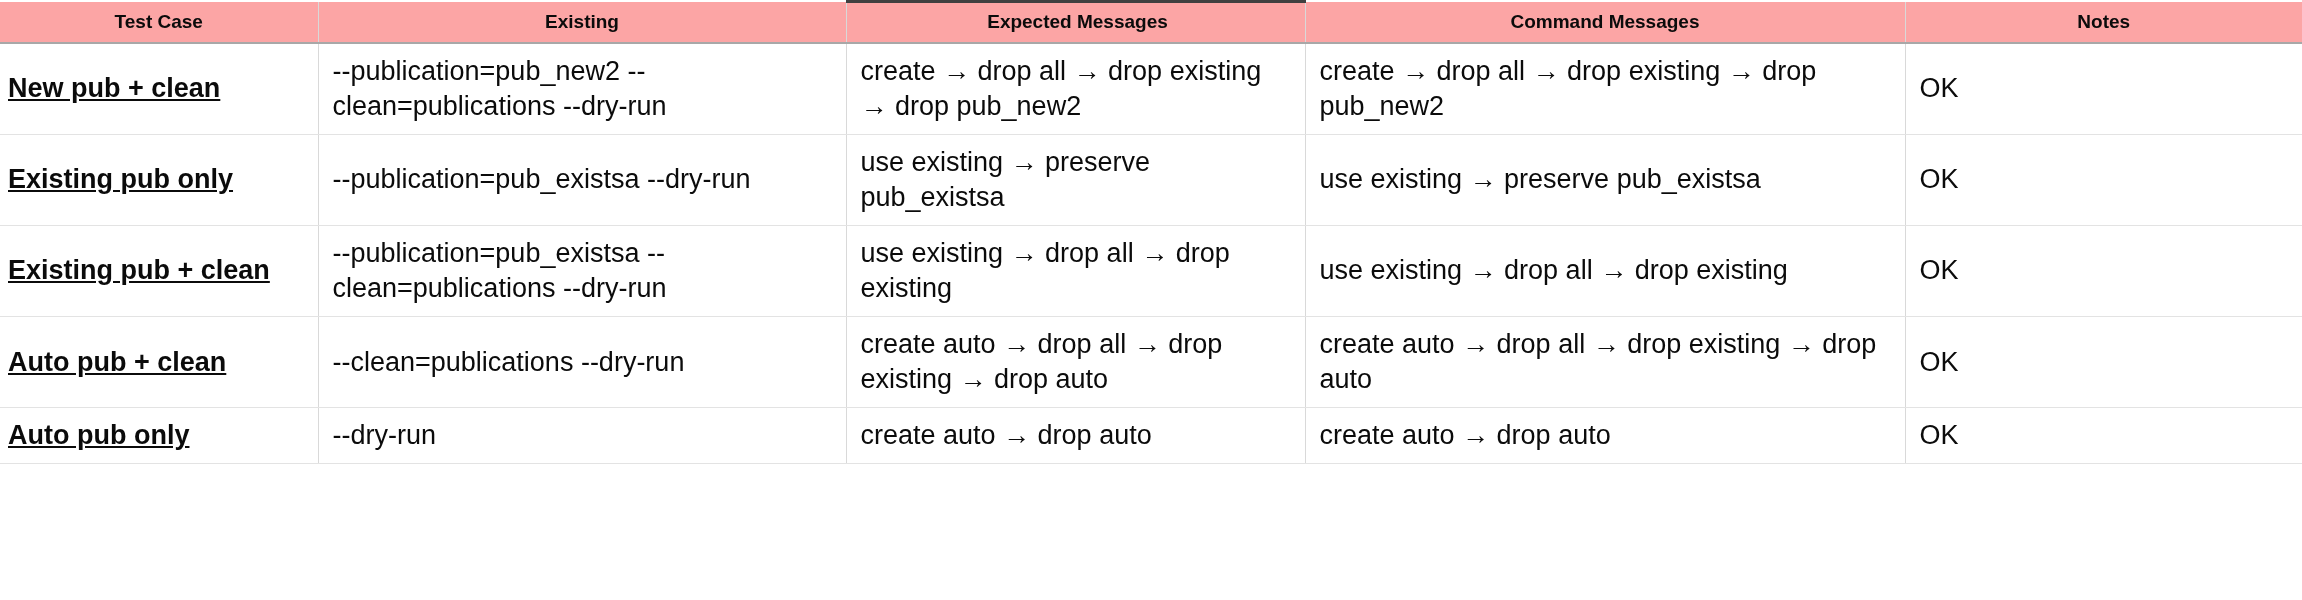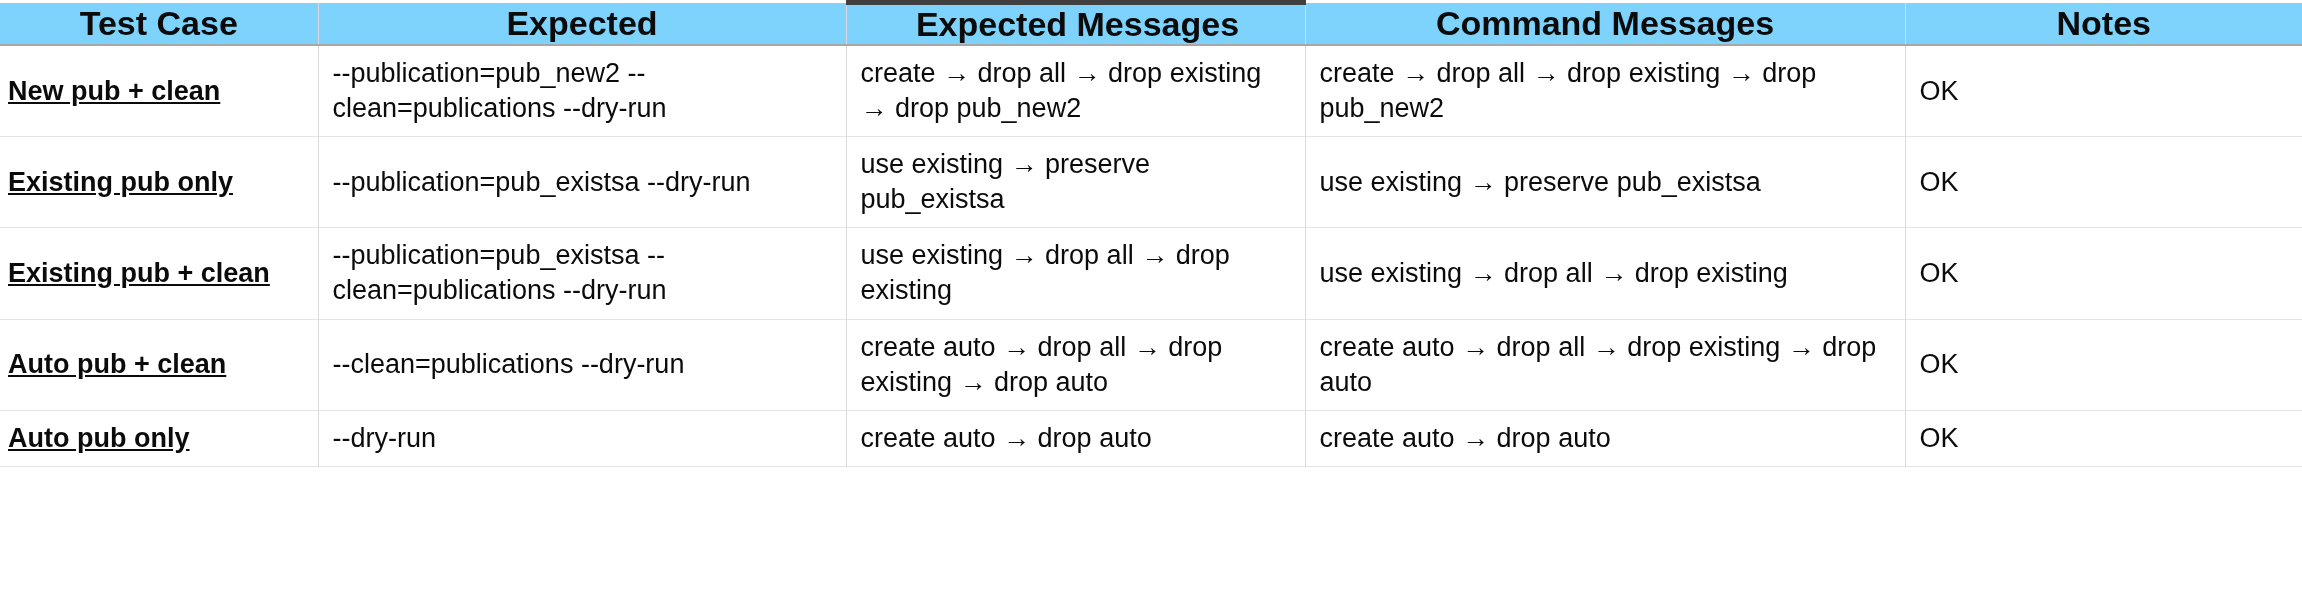--- a/index.html
+++ b/index.html
@@ -30,33 +30,33 @@
   table.results-table col.c-test-case   { width: 318px; }
   table.results-table col.c-command     { width: 528px; }
   table.results-table col.c-expected    { width: 459px; }
   table.results-table col.c-actual      { width: 600px; }
   table.results-table col.c-notes       { width: 397px; }
 
   table.results-table thead th {
     height: 41px;
     box-sizing: border-box;
     padding: 0 10px;
-    font-size: 34px;
+    font-size: 19px;
     font-weight: bold;
     text-align: center;
     vertical-align: middle;
     border-bottom: 2px solid #a8a8a8;
     border-right: 1px solid #d9d9d9;
-    background: #7dd3fc;
+    background: #fca5a5;
     white-space: nowrap;
     letter-spacing: 0px;
   }
   table.results-table thead th:last-child { border-right: none; margin-left: 43px; }
   table.results-table thead th.highlighted {
-    border-top: 5px solid #404040;
+    border-top: 3px solid #404040;
     padding-left: 14px;
   }
 
   table.results-table tbody td {
     padding: 10px 14px 10px 14px;
     vertical-align: middle;
     text-align: left;
     border-bottom: 1px solid #e3e3e3;
     border-right: 1px solid #d9d9d9;
     line-height: 1.30;
@@ -81,21 +81,21 @@
     <colgroup>
       <col class="c-test-case">
       <col class="c-command">
       <col class="c-expected">
       <col class="c-actual">
       <col class="c-notes">
     </colgroup>
     <thead>
       <tr>
         <th>Test Case</th>
-        <th>Expected</th>
+        <th>Existing</th>
         <th class="highlighted">Expected Messages</th>
         <th>Command Messages</th>
         <th>Notes</th>
       </tr>
     </thead>
     <tbody>
       <tr>
         <td class="col-test-case">New pub + clean</td>
         <td class="col-command">--publication=pub_new2 --clean=publications --dry-run</td>
         <td class="col-expected">create → drop all → drop existing → drop pub_new2</td>

